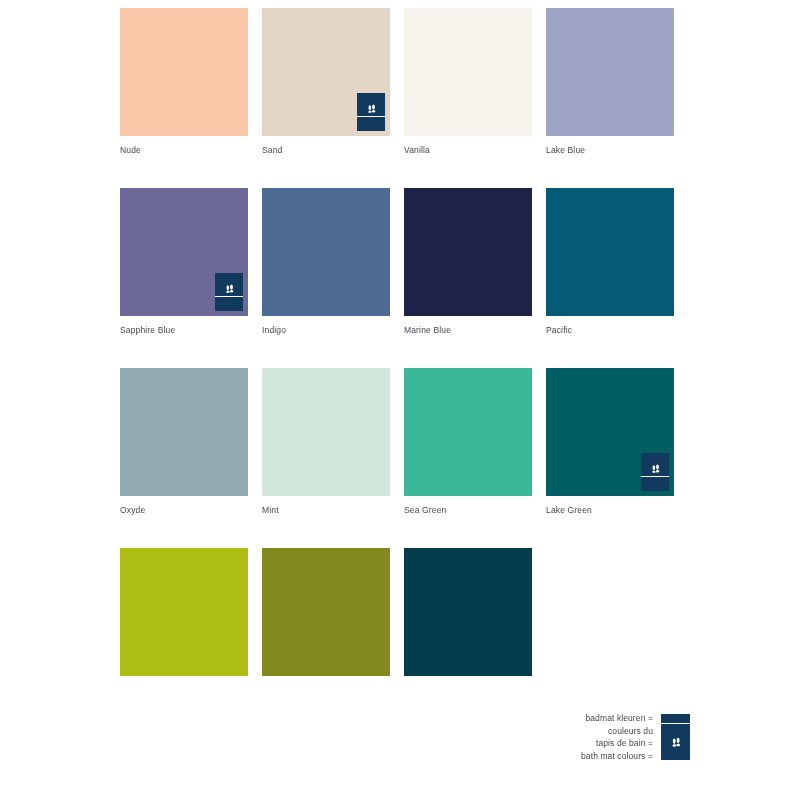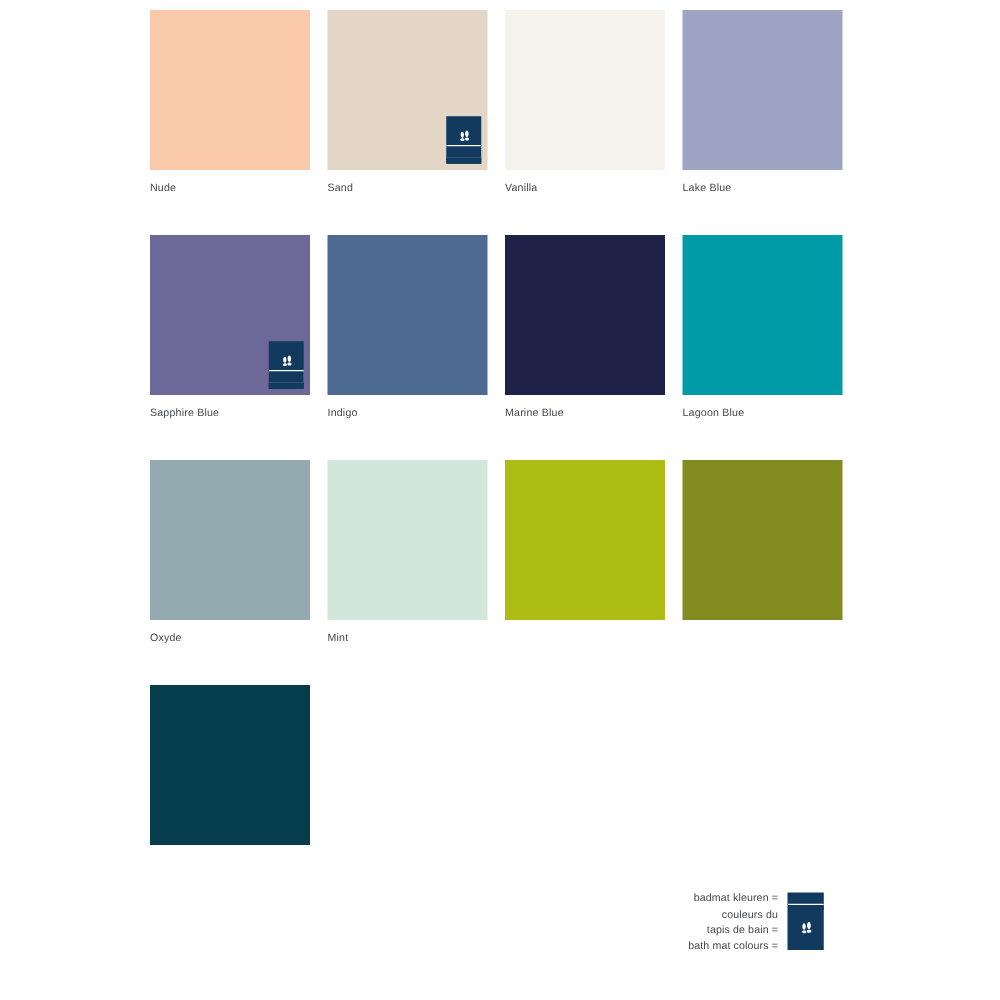--- a/index.html
+++ b/index.html
@@ -80,21 +80,21 @@
   }
 
   
   #legend {
     position: absolute;
     left: 520px;
     top: 712px;
     width: 170px;
     display: flex;
     align-items: center;
-    justify-content: center;
+    justify-content: flex-end;
     gap: 8px;
   }
   #legend-text {
     text-align: right;
     font-size: 8.5px;
     line-height: 12.6px;
     color: #43484d;
     letter-spacing: .1px;
   }
   #legend-text div { white-space: nowrap; }
@@ -163,30 +163,47 @@
       </div>
       <div class="swatch-cell">
         <div class="swatch-chip" style="background: rgb(77, 107, 146);"></div>
         <div class="swatch-label">Indigo</div>
       </div>
       <div class="swatch-cell">
         <div class="swatch-chip" style="background: rgb(30, 34, 73);"></div>
         <div class="swatch-label">Marine Blue</div>
       </div>
       <div class="swatch-cell">
-        <div class="swatch-chip" style="background: rgb(0, 155, 166);"></div>
-        <div class="swatch-label">Lagoon Blue</div>
+        <div class="swatch-chip" style="background: rgb(6, 90, 115);"></div>
+        <div class="swatch-label">Pacific</div>
       </div>
       <div class="swatch-cell">
         <div class="swatch-chip" style="background: rgb(147, 170, 176);"></div>
         <div class="swatch-label">Oxyde</div>
       </div>
       <div class="swatch-cell">
         <div class="swatch-chip" style="background: rgb(210, 231, 220);"></div>
         <div class="swatch-label">Mint</div>
+      </div>
+      <div class="swatch-cell">
+        <div class="swatch-chip" style="background: rgb(61, 183, 154);"></div>
+        <div class="swatch-label">Sea Green</div>
+      </div>
+      <div class="swatch-cell">
+        <div class="swatch-chip" style="background: rgb(1, 95, 99);">
+          <div class="bathmat-badge line-bottom" style="background: rgb(18, 58, 94);">
+            <span class="feet"><svg viewBox="0 0 32 32" width="15" height="15" aria-hidden="true">
+                <path fill="#ffffff" d="M12.6 9.2c1.5 0 2.6 2.2 2.6 5.1 0 2.9-1 5.2-2.6 5.2s-2.9-2.3-2.9-5.2c0-2.9 1.3-5.1 2.9-5.1z"></path>
+                <path fill="#ffffff" d="M10.1 21.2c1.7-.7 3.4-.7 4.9 0 .9.4 1.2 1.2 1 2.1-.3 1.3-1.5 2-3.4 2-1.9 0-3.1-.7-3.4-2-.2-.9.1-1.7.9-2.1z"></path>
+                <path fill="#ffffff" d="M20.4 7.3c1.6 0 2.8 2.3 2.8 5.4 0 3.1-1.1 5.5-2.8 5.5s-3.1-2.4-3.1-5.5c0-3.1 1.4-5.4 3.1-5.4z"></path>
+                <path fill="#ffffff" d="M17.8 20c1.8-.8 3.6-.8 5.2 0 1 .4 1.3 1.3 1.1 2.3-.3 1.4-1.6 2.1-3.7 2.1s-3.3-.7-3.6-2.1c-.2-1 .1-1.9 1-2.3z"></path>
+              </svg></span>
+          </div>
+        </div>
+        <div class="swatch-label">Lake Green</div>
       </div>
       <div class="swatch-cell">
         <div class="swatch-chip" style="background: rgb(174, 189, 20);"></div>
       </div>
       <div class="swatch-cell">
         <div class="swatch-chip" style="background: rgb(130, 139, 32);"></div>
       </div>
       <div class="swatch-cell">
         <div class="swatch-chip" style="background: rgb(5, 61, 76);"></div>
       </div>

